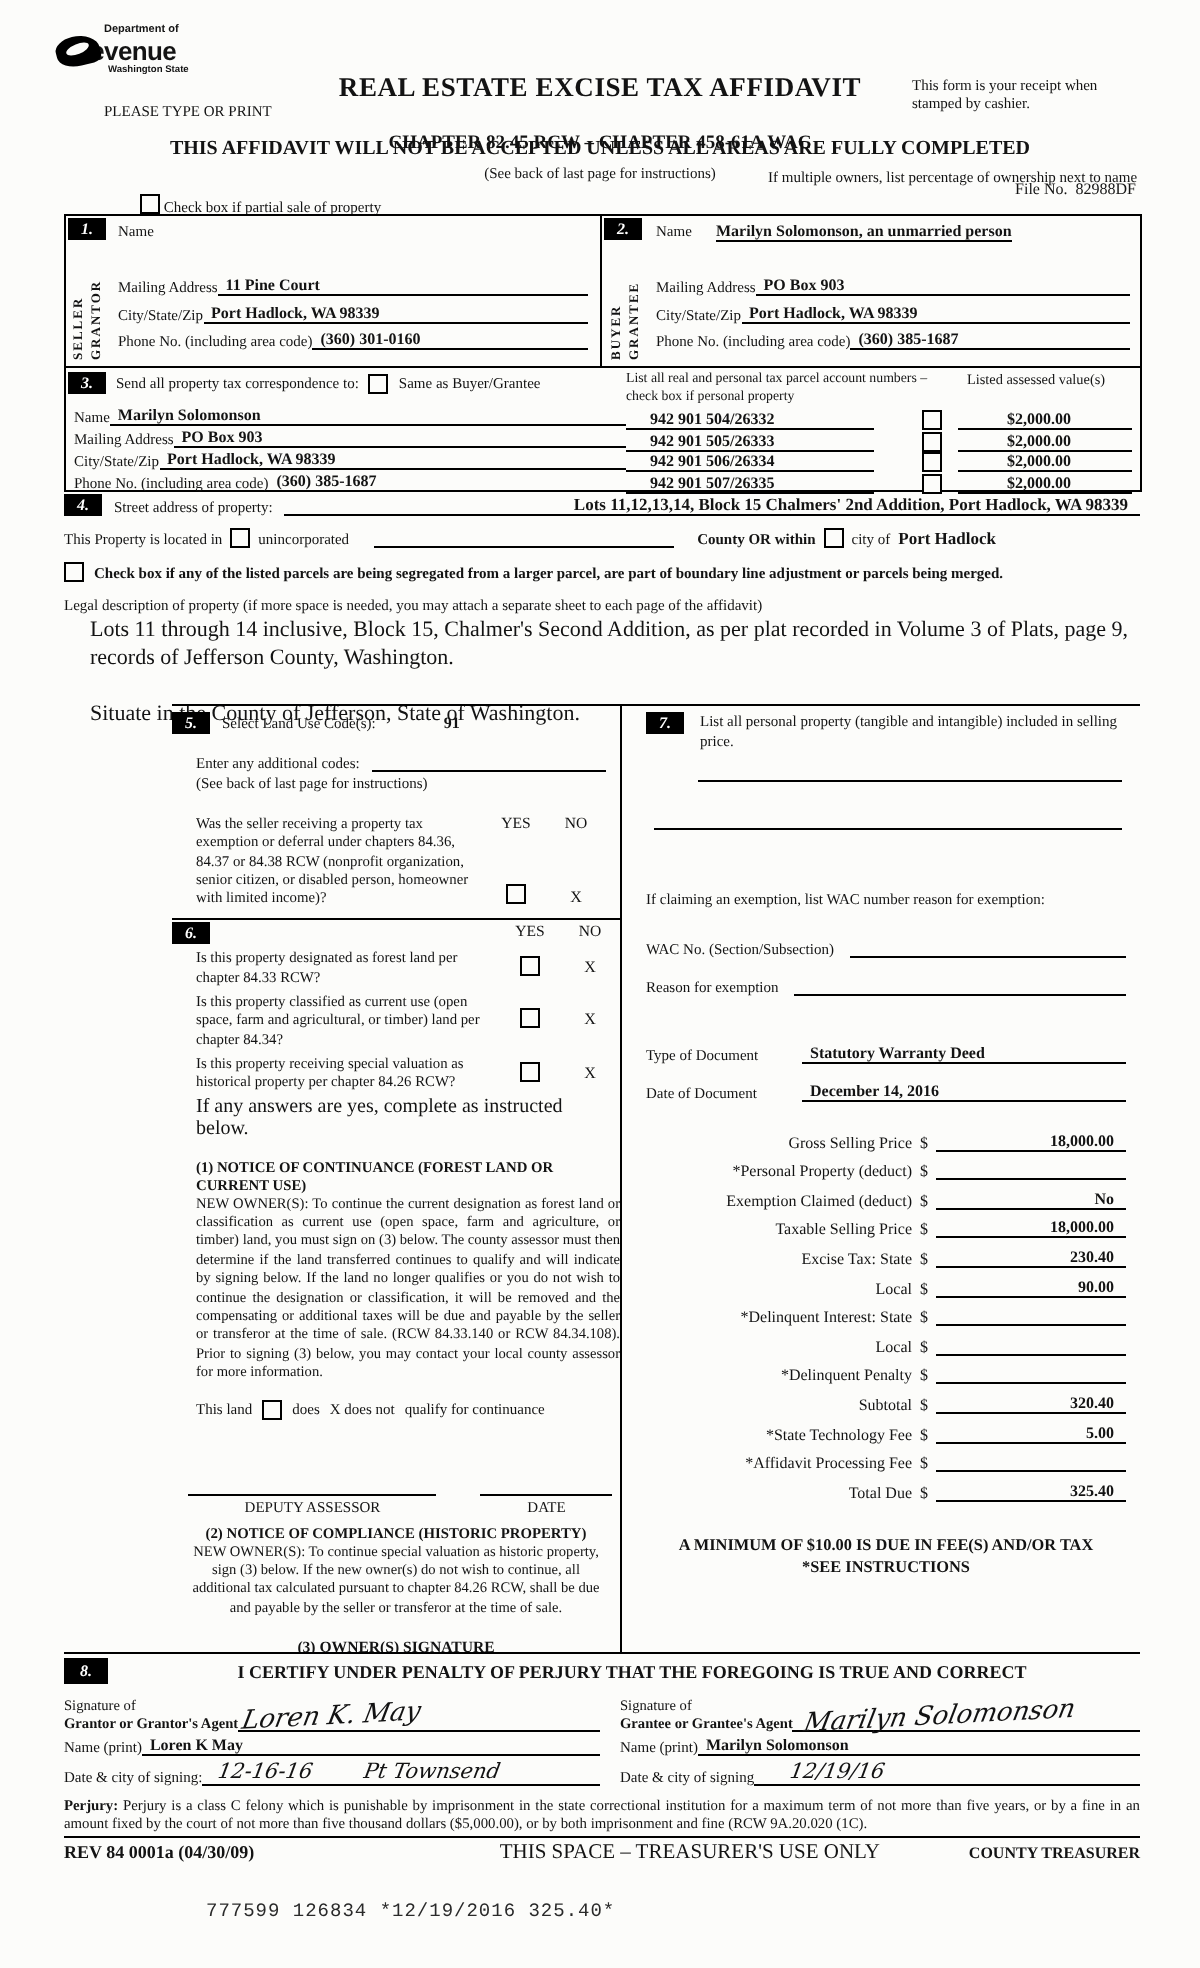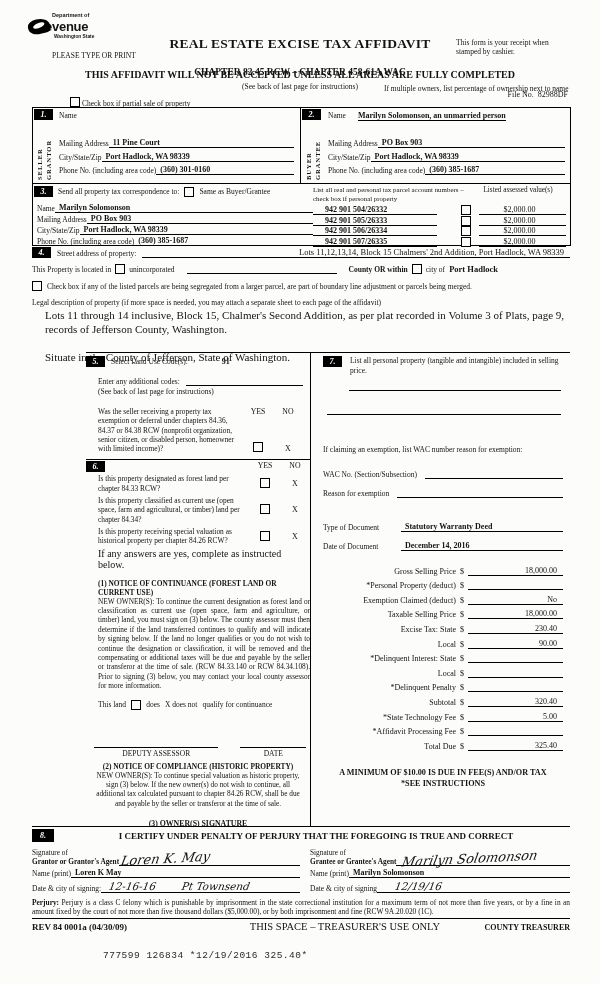--- a/index.html
+++ b/index.html
@@ -41,21 +41,21 @@
       padding:0 7px 0 12px;overflow:hidden;}
   .ruleL{border-top:1.4px solid #000;}
   .ruleR{border-top:1.4px solid #000;margin:0 -7px 0 -12px;}
   .qgrid{display:grid;grid-template-columns:1fr 30px 30px;font-size:7.4px;line-height:9.3px;}
   .ynh{text-align:center;font-size:7.8px;}
   .anscell{text-align:center;align-self:end;font-size:8px;}
   .just{text-align:justify;font-size:7.3px;line-height:9.4px;}
   .feerow{display:flex;align-items:flex-end;height:14.6px;font-size:8px;}
   .feelbl{width:133px;text-align:right;flex:0 0 auto;}
   .dollar{width:12px;text-align:center;flex:0 0 auto;}
-  .feeval{flex:1;border-bottom:1px solid #000;text-align:right;font-weight:normal;padding-right:6px;min-height:9px;}
+  .feeval{flex:1;border-bottom:1px solid #000;text-align:right;font-weight:bold;padding-right:6px;min-height:9px;}
   
   .sig{font-family:"DejaVu Serif",serif;font-style:italic;font-size:13px;
       transform:rotate(-3deg) skewX(-14deg);display:inline-block;white-space:nowrap;}
   .hand{font-family:"DejaVu Serif",serif;font-style:italic;font-size:10.5px;
       transform:skewX(-10deg);display:inline-block;}
   .stamp{font-family:"Liberation Mono",monospace;font-size:9.5px;letter-spacing:.5px;color:#2a2a2a;}
 </style>
 </head>
 <body>
 
@@ -204,21 +204,21 @@
     <div style="display:flex;align-items:flex-end;gap:4px;font-size:7.5px;margin-top:6px;">
       <span>This Property is located in</span>
       <span class="cb"></span>
       <span>unincorporated</span>
       <span class="hline" style="width:150px;margin:0 8px;"></span>
       <span class="b">County OR  within</span>
       <span class="cb"></span>
       <span>city of</span>
       <span class="val" style="font-size:8.5px;">Port Hadlock</span>
     </div>
-    <div style="display:flex;align-items:center;gap:5px;font-size:7.5px;margin-top:7px;">
+    <div style="display:flex;align-items:center;gap:5px;font-size:7.5px;margin-top:7px;font-weight:bold;">
       <span class="cb"></span>
       <span>Check box if any of the listed parcels are being segregated from a larger parcel, are part of boundary line adjustment or parcels being merged.</span>
     </div>
     <div class="tiny" style="margin-top:7px;">Legal description of property (if more space is needed, you may attach a separate sheet to each page of the affidavit)</div>
     <div style="font-size:11px;line-height:14px;padding-left:13px;margin-top:1px;width:520px;">Lots 11 through 14 inclusive, Block 15, Chalmer's Second Addition, as per plat recorded in Volume 3 of Plats, page 9, records of Jefferson County, Washington.</div>
     <div style="font-size:11px;padding-left:13px;margin-top:15px;">Situate in the County of Jefferson, State of Washington.</div>
   </div>
 
   <div class="cols">
 

